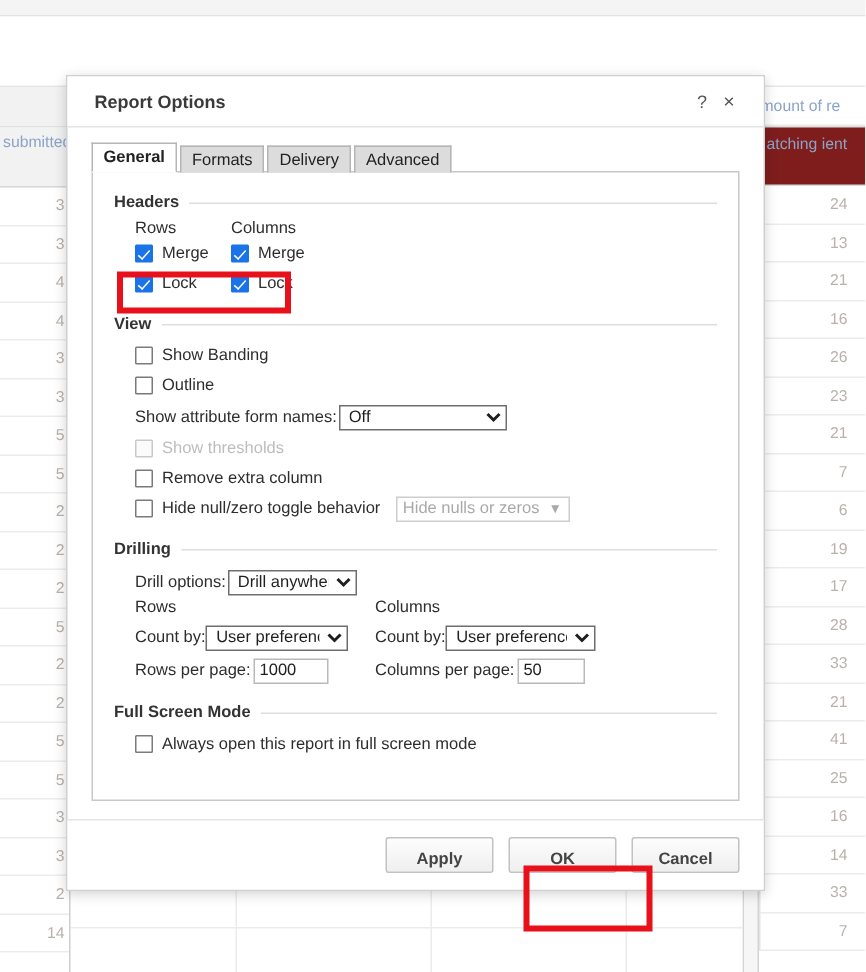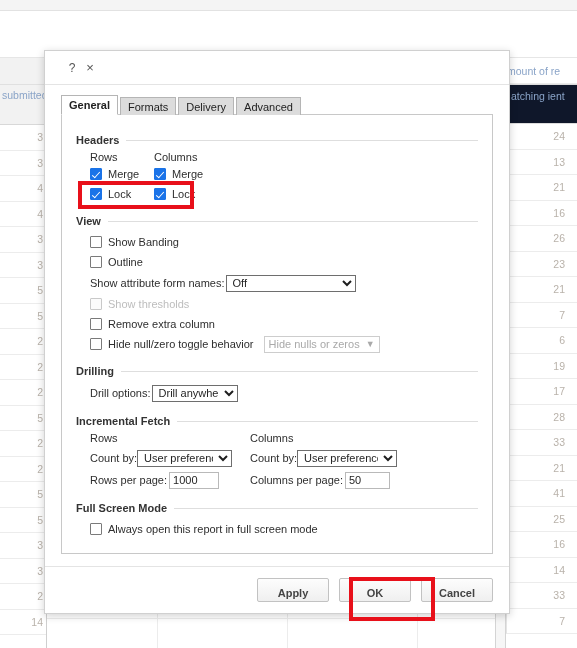--- a/index.html
+++ b/index.html
@@ -104,21 +104,21 @@
     font-size: 10.5px;
     line-height: 26px;
     white-space: nowrap;
     overflow: hidden;
     border-bottom: 1px solid #eaeaea;
     padding-left: 1px;
     box-sizing: border-box;
   }
   .bg-right-colhead {
     height: 40px;
-    background: #0f172a;
+    background: #7f1d1d;
     border: 1px solid #dcdcdc;
     border-right: none;
     color: #8aa4c8;
     font-size: 10.5px;
     line-height: 13px;
     padding: 5px 0 0 4px;
     box-sizing: border-box;
     white-space: nowrap;
     overflow: hidden;
   }
@@ -241,21 +241,21 @@
 
   
   .group-head {
     display: flex;
     align-items: center;
     font-size: 11px;
     font-weight: bold;
     color: #333;
     margin: 7px 0 5px 0;
   }
-  .group-head:first-child { margin-top: 9px; }
+  .group-head:first-child { margin-top: 4px; }
   .group-head .rule {
     flex: 1;
     height: 1px;
     background: #dedede;
     margin-left: 7px;
   }
 
   .indent { padding-left: 14px; }
 
   
@@ -518,20 +518,21 @@
           <div class="bg-right-cell">33</div>
           <div class="bg-right-cell">7</div>
         </div>
     </div>
   </div>
 </div>
 
 <div id="dialog">
 
   <div class="dlg-titlebar">
+    <div class="dlg-title">Report Options</div>
     <div class="dlg-icon-btn">?</div>
     <div class="dlg-icon-btn close">×</div>
   </div>
 
   <div class="dlg-body">
 
     <div class="tabs">
       <div class="tab active">General</div>
       <div class="tab">Formats</div>
       <div class="tab">Delivery</div>
@@ -594,21 +595,21 @@
           <span class="cb"></span>
           <span class="cb-label">Show Banding</span>
         </div>
         <div class="cb-row">
           <span class="cb"></span>
           <span class="cb-label">Outline</span>
         </div>
 
         <div class="row-inline">
           <span class="field-label">Show attribute form names:</span>
-          <select class="ui" style="width:130px">
+          <select class="ui" style="width:112px">
             <option>Off</option>
           </select>
         </div>
 
         <div class="cb-row">
           <span class="cb disabled"></span>
           <span class="cb-label disabled">Show thresholds</span>
         </div>
 
         <div class="cb-row">
@@ -633,24 +634,20 @@
 
       <div class="indent">
         <div class="row-inline">
           <span class="field-label">Drill options:</span>
           <select class="ui" style="width:86px">
             <option>Drill anywhere</option>
           </select>
         </div>
       </div>
 
-      <div class="group-head" style="margin-top:11px">
-        <span>Incremental Fetch</span>
-        <span class="rule"></span>
-      </div>
 
       <div class="fetch-wrap">
         <div class="fetch-col-rows">
           <div class="fetch-col-title">Rows</div>
           <div class="fetch-line">
             <span class="field-label">Count by:</span>
             <select class="ui" style="width:95px">
               <option>User preference</option>
             </select>
           </div>

